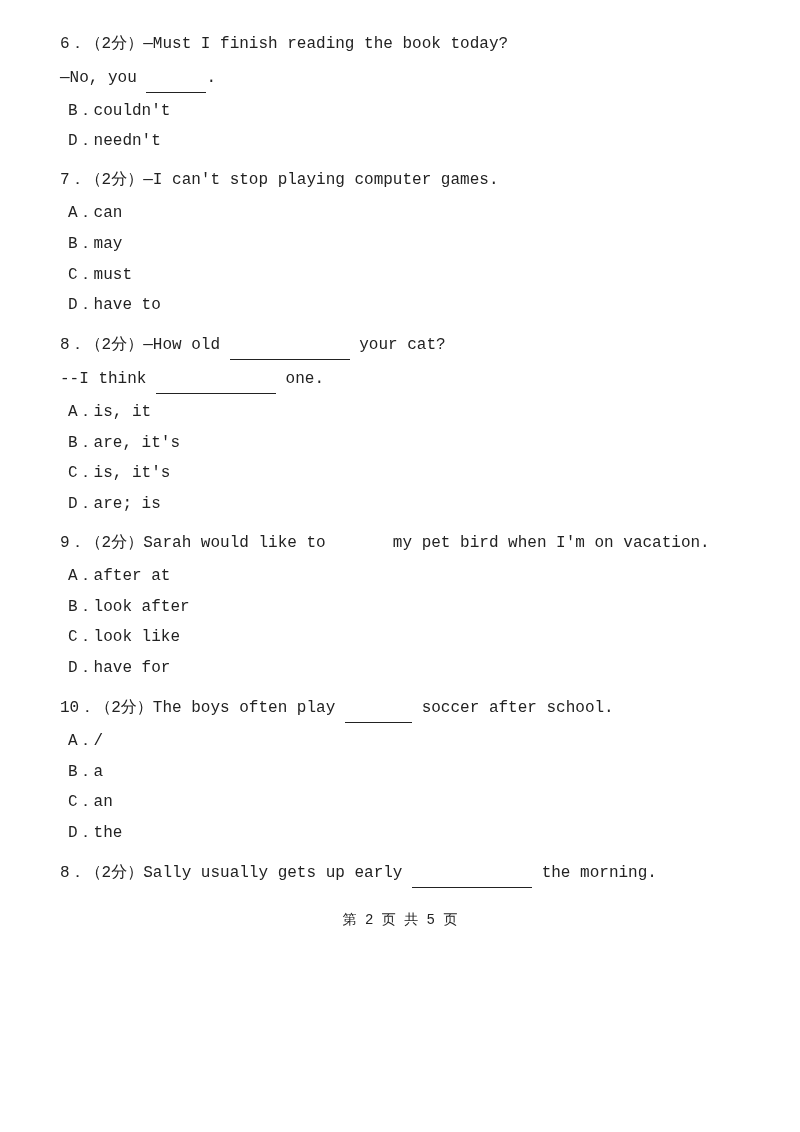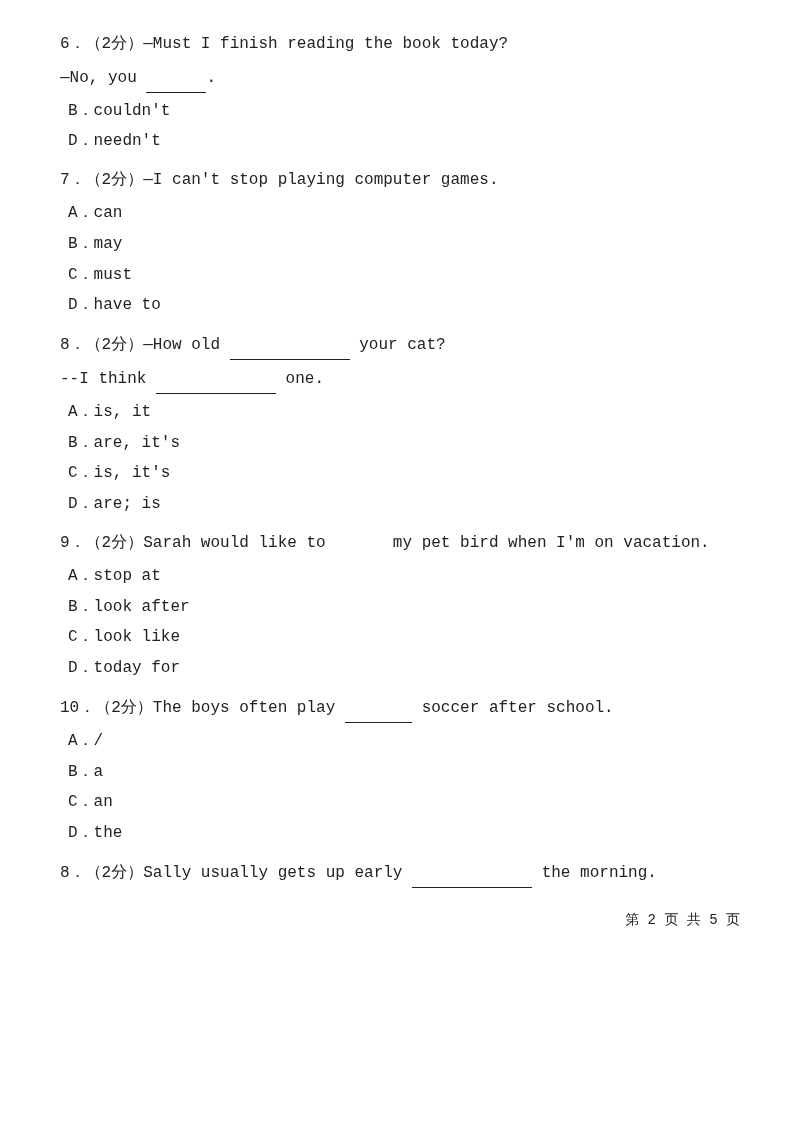--- a/index.html
+++ b/index.html
@@ -41,21 +41,21 @@
       min-width: 80px;
       vertical-align: bottom;
     }
     .blank-long {
       min-width: 120px;
     }
     .blank-medium {
       min-width: 60px;
     }
     .page-footer {
-      text-align: right;
+      text-align: center;
       margin-top: 20px;
       font-family: 'Courier New', monospace;
       font-size: 14px;
       color: #222;
     }
   </style>
 </head>
 <body>
 
 <div class="question-block">
@@ -118,30 +118,30 @@
   </div>
 </div>
 
 <div class="question-block">
   <div class="question-stem">
     <span class="question-stem-text">
       <span>9．</span><span>（2分）</span><span>Sarah would like to &nbsp;&nbsp;&nbsp;&nbsp;&nbsp; my pet bird when I'm on vacation.</span>
     </span>
   </div>
   <div class="option">
-    <span class="question-stem-text">A．stop at</span>
+    <span class="question-stem-text">A．after at</span>
   </div>
   <div class="option">
     <span class="question-stem-text">B．look after</span>
   </div>
   <div class="option">
     <span class="question-stem-text">C．look like</span>
   </div>
   <div class="option">
-    <span class="question-stem-text">D．today for</span>
+    <span class="question-stem-text">D．have for</span>
   </div>
 </div>
 
 <div class="question-block">
   <div class="question-stem">
     <span class="question-stem-text">
       <span>10．</span><span>（2分）</span><span>The boys often play <span class="blank blank-medium">&nbsp;&nbsp;&nbsp;&nbsp;&nbsp;&nbsp;&nbsp;</span> soccer after school.</span>
     </span>
   </div>
   <div class="option">

